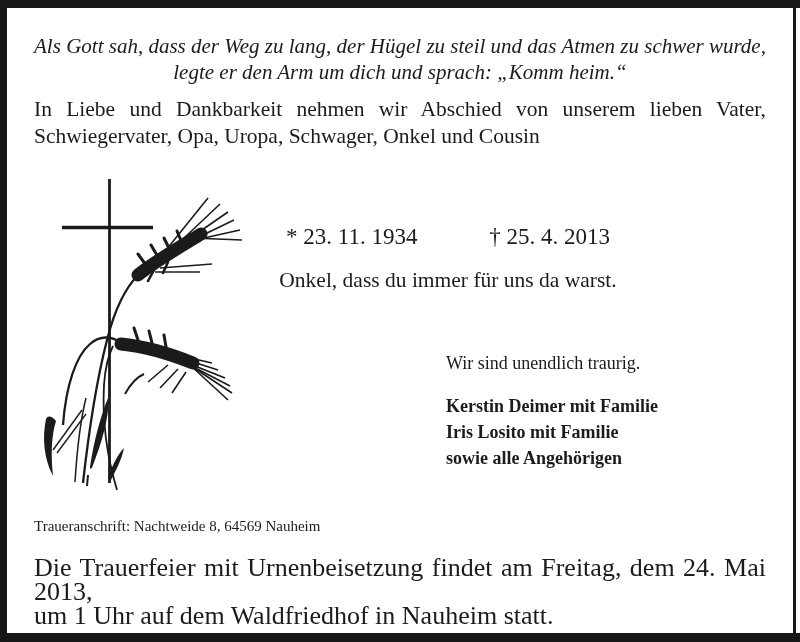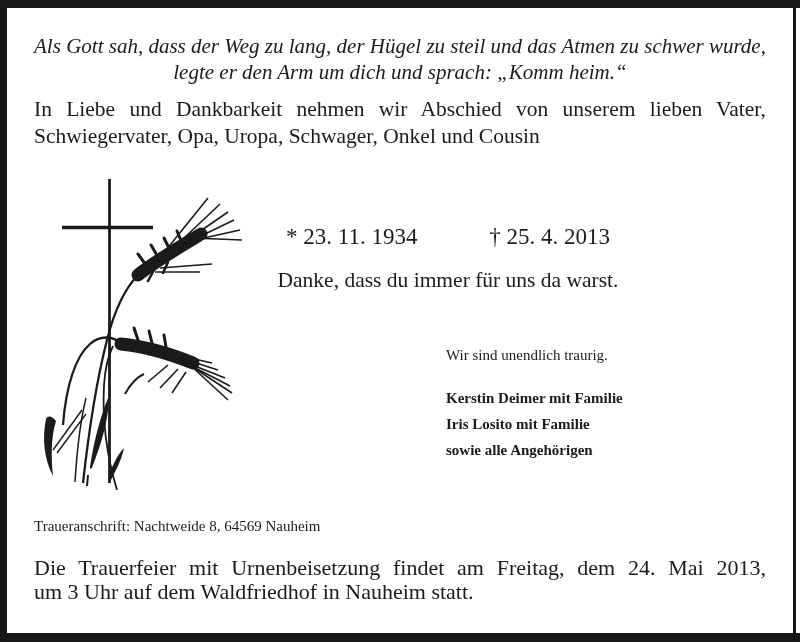--- a/index.html
+++ b/index.html
@@ -29,25 +29,25 @@
   .intro{position:absolute;left:34px;right:34px;top:96px;font-size:21.5px;line-height:27px;}
   .jline{text-align:justify;text-align-last:justify;}
   .lline{text-align:left;}
 
   .center-col{position:absolute;left:230px;width:436px;text-align:center;}
   .deceased-name{top:156px;font-size:52px;font-weight:bold;line-height:58px;white-space:nowrap;}
   .dates{top:224px;font-size:23px;white-space:nowrap;}
   .dates .death{margin-left:66px;}
   .thanks{top:268px;font-size:21.5px;white-space:nowrap;}
 
-  .condolence{position:absolute;left:446px;top:342px;font-size:15px;line-height:26px;}
+  .condolence{position:absolute;left:446px;top:350px;font-size:18px;line-height:26px;}
   .family{font-weight:bold;margin-top:17px;}
 
   .address{position:absolute;left:34px;top:518px;font-size:15px;white-space:nowrap;}
-  .funeral{position:absolute;left:34px;right:34px;top:556px;font-size:22px;line-height:24px;}
+  .funeral{position:absolute;left:34px;right:34px;top:556px;font-size:26px;line-height:24px;}
 
   .illustration{position:absolute;left:20px;top:160px;width:240px;height:340px;}
   .illustration svg{display:block;width:100%;height:100%;}
   .ink{stroke:#1b1b1b;fill:none;}
 </style>
 </head>
 <body>
 
 <div class="page">
 
@@ -119,31 +119,31 @@
       </g>
     </svg>
   </div>
 
 
   <div class="center-col dates">
     <span class="birth">* 23. 11. 1934</span>
     <span class="death">† 25. 4. 2013</span>
   </div>
 
-  <div class="center-col thanks">Danke, dass du immer für uns da warst.</div>
+  <div class="center-col thanks">Onkel, dass du immer für uns da warst.</div>
 
   <div class="condolence">
     <div>Wir sind unendlich traurig.</div>
     <div class="family">
       <div>Kerstin Deimer mit Familie</div>
       <div>Iris Losito mit Familie</div>
       <div>sowie alle Angehörigen</div>
     </div>
   </div>
 
   <div class="address">Traueranschrift: Nachtweide 8, 64569 Nauheim</div>
 
   <div class="funeral">
     <div class="jline">Die Trauerfeier mit Urnenbeisetzung findet am Freitag, dem 24. Mai 2013,</div>
-    <div class="lline">um 3 Uhr auf dem Waldfriedhof in Nauheim statt.</div>
+    <div class="lline">um 1 Uhr auf dem Waldfriedhof in Nauheim statt.</div>
   </div>
 
 </div>
 
 </body></html>

